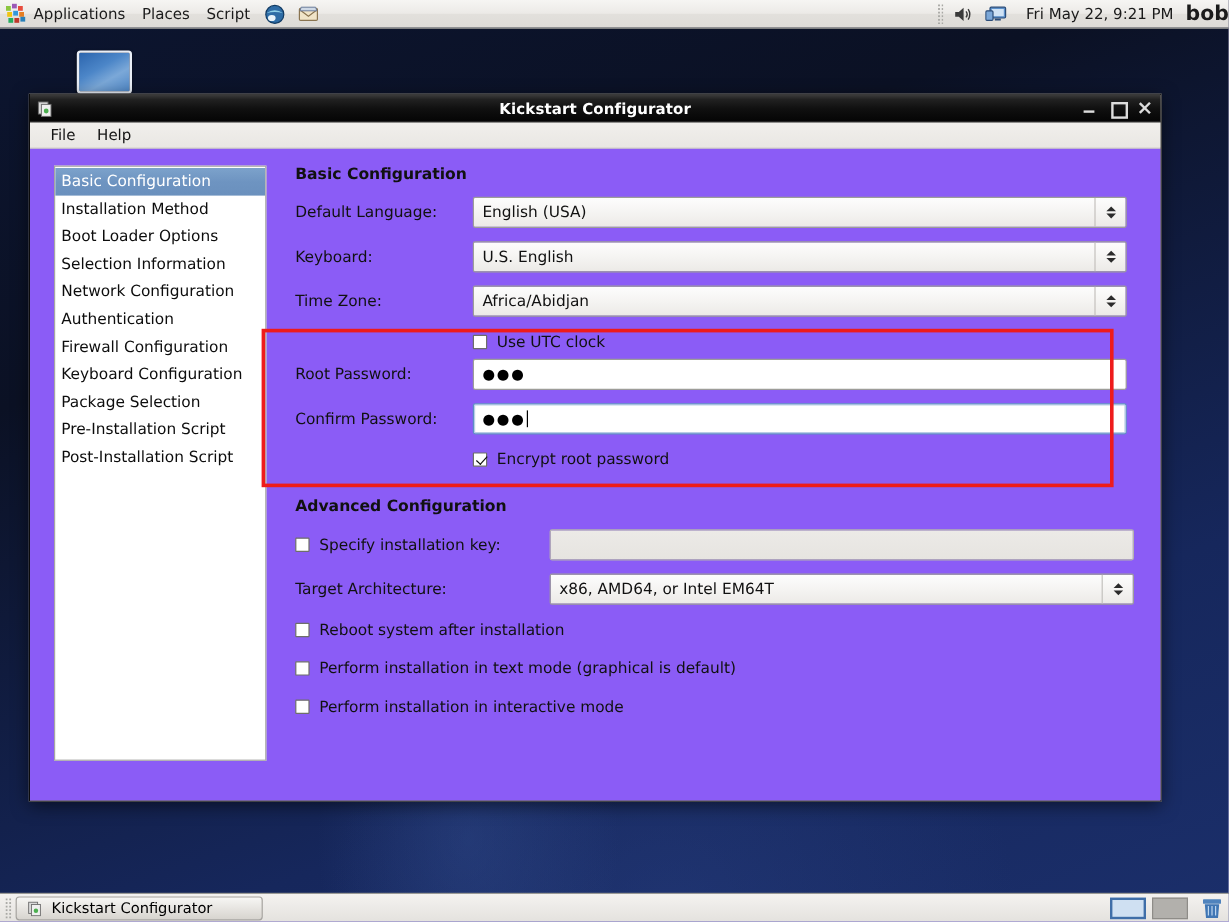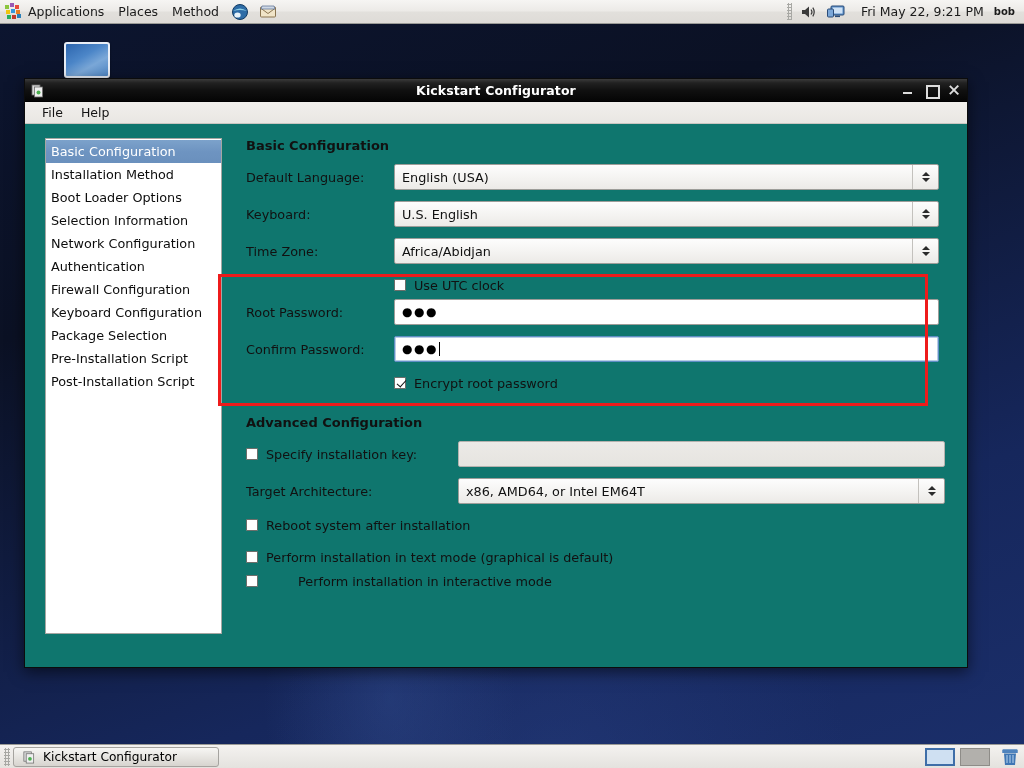--- a/index.html
+++ b/index.html
@@ -39,21 +39,21 @@
     width: 17px; height: 17px; margin-right: 6px;
     position: relative; flex: 0 0 auto;
   }
   .panel-spacer { flex: 1 1 auto; }
   .panel-sep {
     width: 5px; height: 17px; margin: 0 3px;
     background-image: radial-gradient(circle, #a8a8a4 1px, transparent 1.1px);
     background-size: 3px 3px;
   }
   #clock { padding: 0 10px; font-size: 12.5px; }
-  #user-name { padding-right: 9px; font-weight: bold; font-size: 10px; }
+  #user-name { font-weight: bold; font-size: 17px; }
   .tray-icon { padding: 0 5px; display: flex; align-items: center; }
 
   
   #desktop-icon-computer {
     position: absolute; left: 64px; top: 42px;
     width: 48px; height: 42px;
   }
   #desktop-icon-computer .screen {
     width: 46px; height: 36px;
     border: 2px solid #e9eef6;
@@ -114,21 +114,21 @@
     border-bottom: 1px solid #c9c6c1;
     display: flex; align-items: center;
     padding-left: 8px;
     font-size: 12.5px; color: #141414;
   }
   .menu-item { padding: 2px 9px; cursor: default; }
 
   #window-body {
     position: relative;
     height: 543px;
-    background: #0f766e;
+    background: #8b5cf6;
     padding: 14px 16px 0 20px;
     display: flex;
   }
 
   
   #sidebar {
     width: 177px; height: 496px;
     background: #ffffff;
     border: 1px solid #a6a6a2;
     flex: 0 0 auto;
@@ -298,21 +298,21 @@
         </svg>
       </span>
       <span>Applications</span>
     </div>
 
     <div class="panel-menu">
       <span>Places</span>
     </div>
 
     <div class="panel-menu">
-      <span>Method</span>
+      <span>Script</span>
     </div>
 
     <div class="tray-icon">
       <svg width="18" height="18" viewBox="0 0 18 18">
         <circle cx="9" cy="9" r="7.5" fill="#2e6ca6"></circle>
         <circle cx="9" cy="9" r="7.5" fill="none" stroke="#123b63" stroke-width="1"></circle>
         <path d="M2 8 Q9 3 16 8 Q9 6 2 8Z" fill="#8fd0e8"></path>
         <ellipse cx="6.5" cy="12" rx="3.2" ry="2.6" fill="#e8f3fa"></ellipse>
       </svg>
     </div>
@@ -487,21 +487,21 @@
           <div class="check-row" style="margin-top:6px;">
             <span class="checkbox"></span>
             <span class="check-label">Reboot system after installation</span>
           </div>
 
           <div class="check-row" style="margin-top:8px;">
             <span class="checkbox"></span>
             <span class="check-label">Perform installation in text mode (graphical is default)</span>
           </div>
 
-          <div class="check-row" style="gap:32px;">
+          <div class="check-row" style="margin-top:8px;">
             <span class="checkbox"></span>
             <span class="check-label">Perform installation in interactive mode</span>
           </div>
         </div>
 
       </div>
     </div>
   </div>
 
   <div id="bottom-panel">

